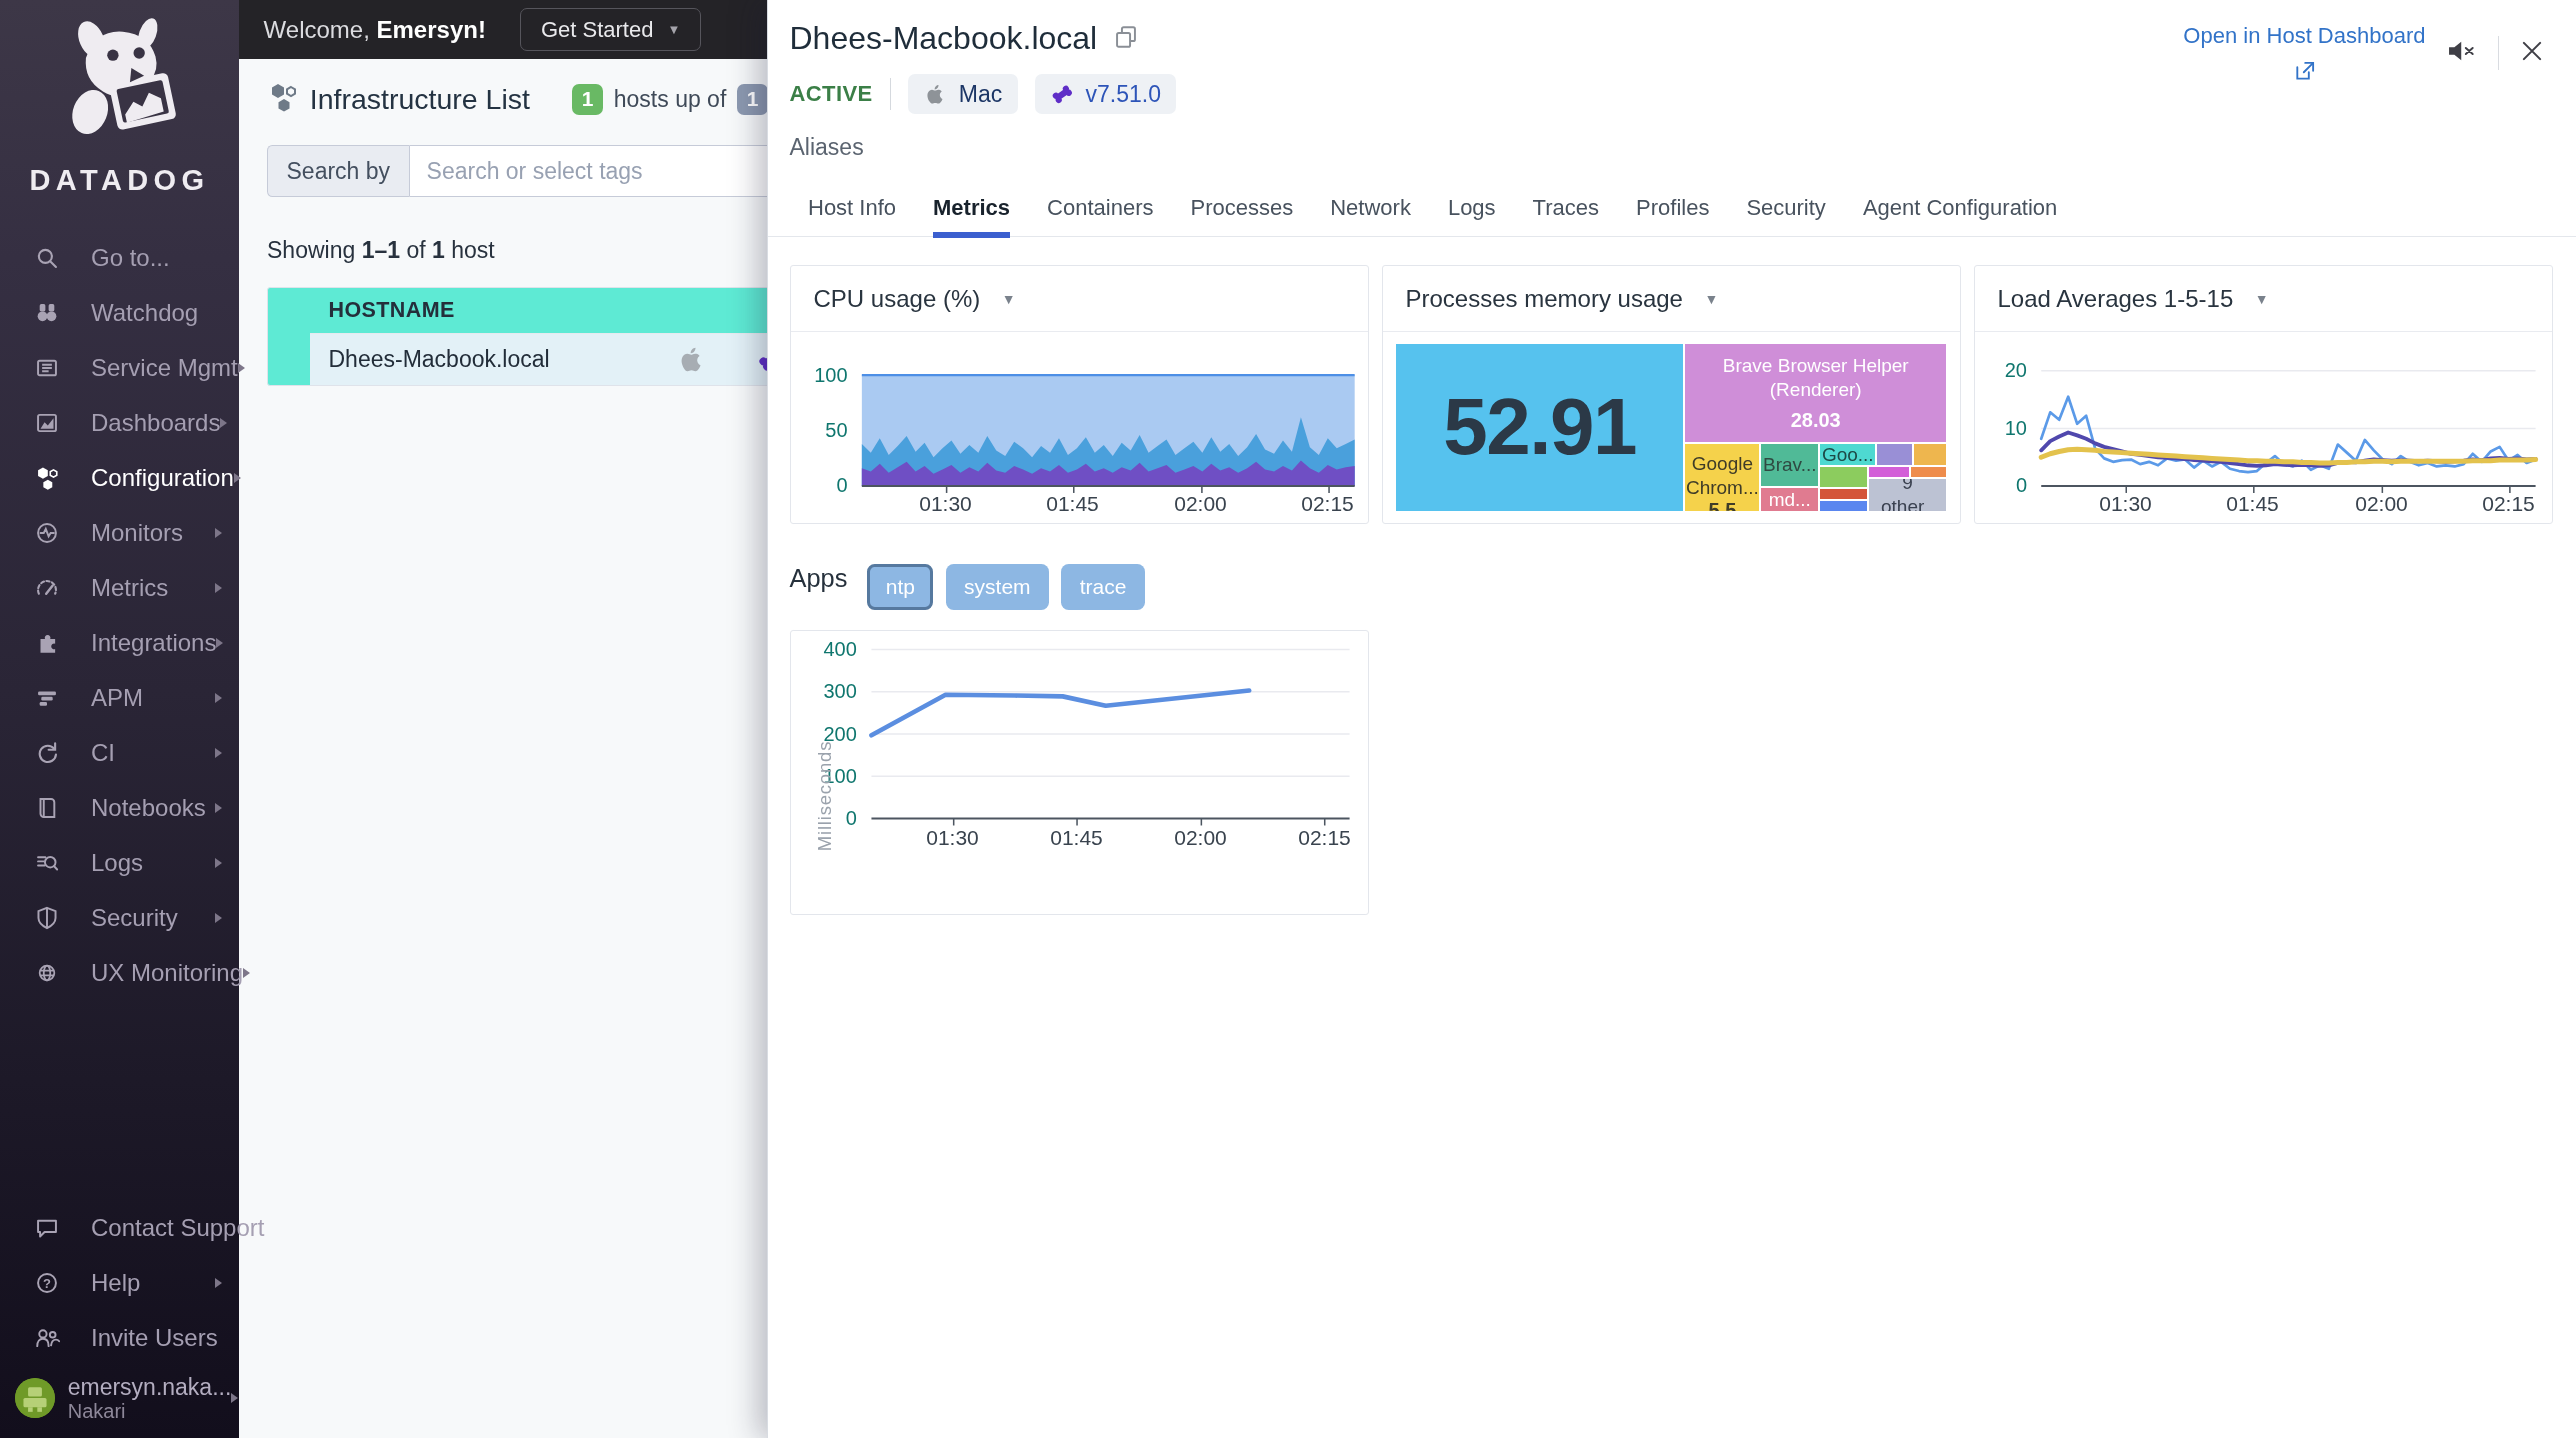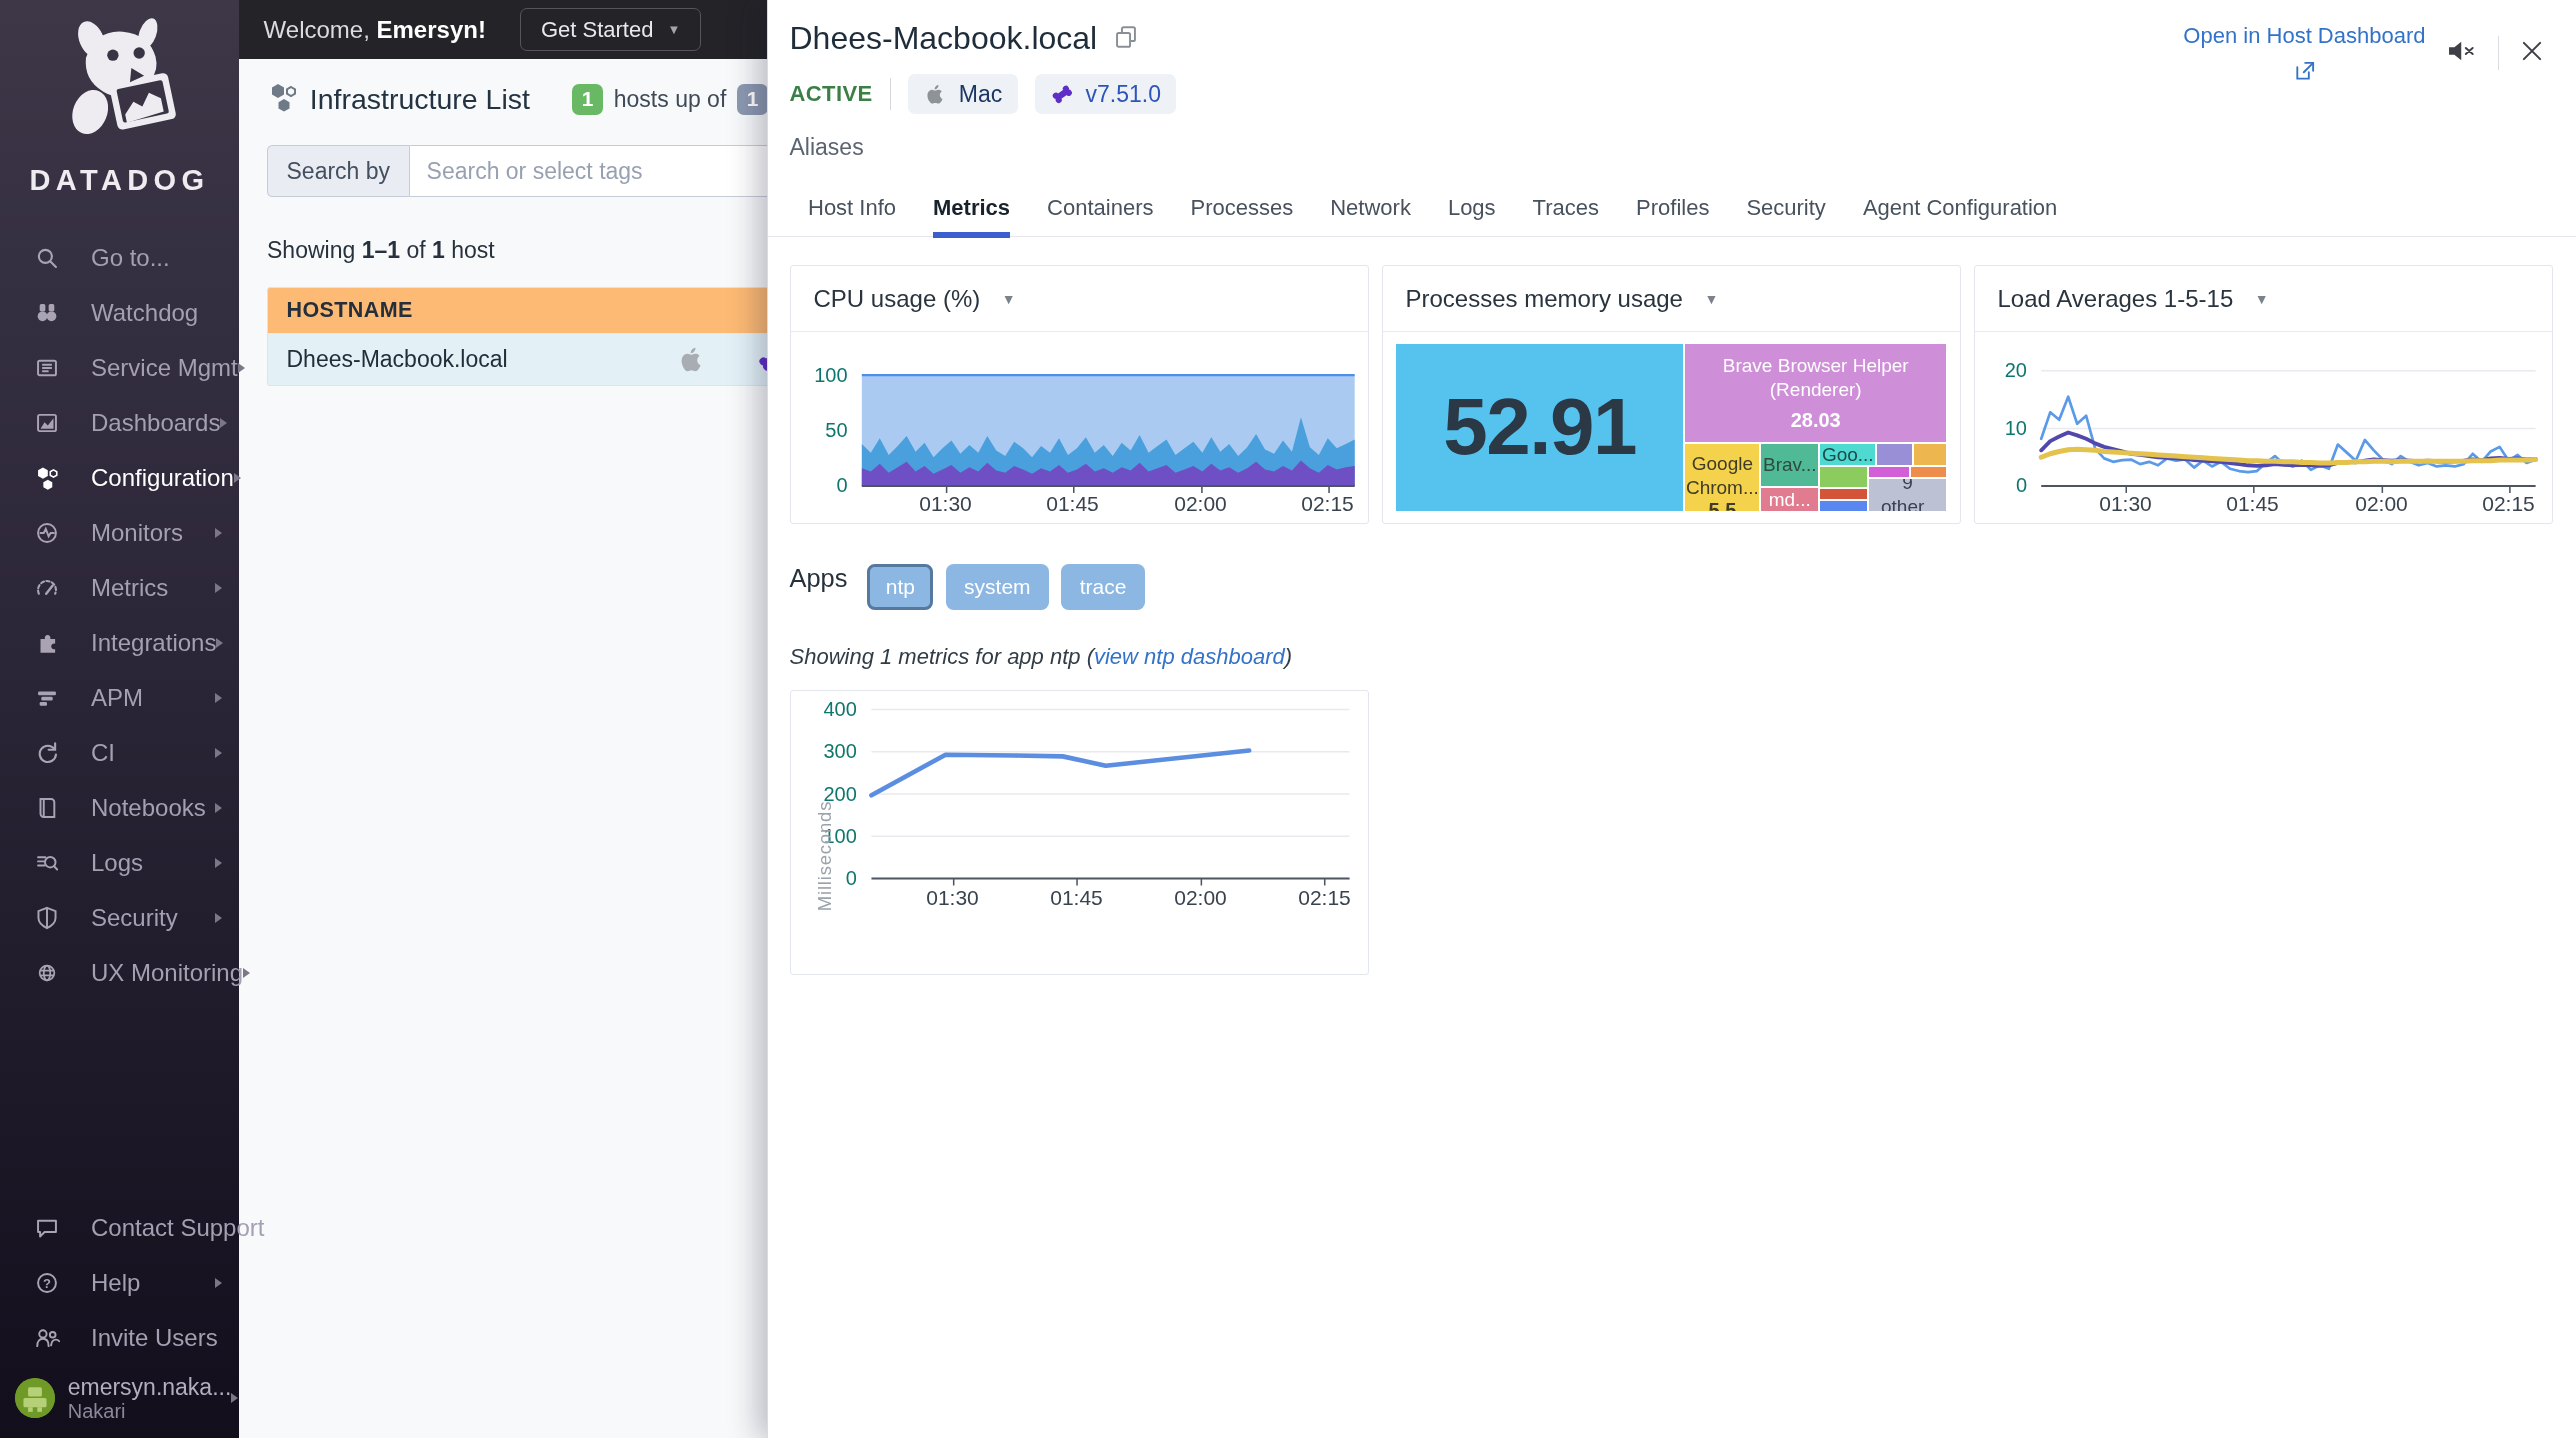--- a/index.html
+++ b/index.html
@@ -50,21 +50,21 @@
     display:flex; align-items:center; justify-content:center; padding:0 6.2px; }
   .count-badge.up { background:#69b964; }
   .count-badge.total { background:#8c99b0; }
   .search-row { display:flex; margin:29px 0 0 28px; height:52px; width:539px; }
   .search-label { background:#e9ecf2; border:1.5px solid #c6cbd8; border-right:none; border-radius:5.4px 0 0 5.4px;
     display:flex; align-items:center; padding:0 18.5px; font-size:23px; color:#444f5f; }
   .search-input { flex:1; border:1.5px solid #c6cbd8; border-radius:0 5.4px 5.4px 0; background:#fff; font-size:23px;
     color:#333; padding:0 17px; font-family:"Liberation Sans",sans-serif; outline:none; }
   .search-input::placeholder { color:#98a1b2; }
   .showing-line { margin:40px 0 0 28px; font-size:23px; color:#28323e; }
-  .host-table { margin:23px 0 0 28px; width:539px; background:#fdba74; border:1.5px solid #dfe3ea; border-radius:3.1px; }
+  .host-table { margin:23px 0 0 28px; width:539px; background:#5eead4; border:1.5px solid #dfe3ea; border-radius:3.1px;padding-left:42px; }
   .host-table .thead { height:46px; display:flex; align-items:center; padding:0 18.5px;
     font-size:21.5px; font-weight:bold; color:#242f3b; letter-spacing:0.4px; border-bottom:1.5px solid #e6eaef; }
   .host-row { height:51px; display:flex; align-items:center; padding:0 18.5px; background:#e3f1f7;
     font-size:23px; color:#222d39; cursor:pointer; }
   .host-row .row-icons { margin-left:auto; display:flex; align-items:center; gap:49px; }
   .row-icons svg { width:31px; height:31px; }
 
   
   .panel { position:absolute; left:767px; top:0; width:1809px; height:1439px; background:#ffffff; z-index:10;
     box-shadow:-9.2px 0 28px rgba(25,25,50,0.28); border-left:0.8px solid #d8dce2; }
@@ -570,23 +570,20 @@
 
     <div class="apps-row">
       <span class="apps-label">Apps</span>
       <span class="apps-pills">
         <button class="app-pill selected">ntp</button>
         <button class="app-pill">system</button>
         <button class="app-pill">trace</button>
       </span>
     </div>
 
-    <div class="metrics-note">
-      <span>Showing 1 metrics for app ntp (</span><a>view ntp dashboard</a><span>)</span>
-    </div>
 
     <div class="ntp-card">
       <div class="plot-wrap">
           <svg width="576" height="226" viewBox="0 0 748 294">
             <line x1="104" x2="726" y1="189" y2="189" stroke="#e9eaef" stroke-width="2"></line>
             <line x1="104" x2="726" y1="134" y2="134" stroke="#e9eaef" stroke-width="2"></line>
             <line x1="104" x2="726" y1="79" y2="79" stroke="#e9eaef" stroke-width="2"></line>
             <line x1="104" x2="726" y1="24" y2="24" stroke="#e9eaef" stroke-width="2"></line>
             <polyline points="104,135.65000000000003 200.41,82.85 290.6,83.94999999999999 352.8,85.04999999999998 408.78,97.15 595.38,77.35000000000001" fill="none" stroke="#5b8ee0" stroke-width="6" stroke-linejoin="round" stroke-linecap="round"></polyline>
             <line x1="104" x2="726" y1="244" y2="244" stroke="#4c5560" stroke-width="2.5"></line>

